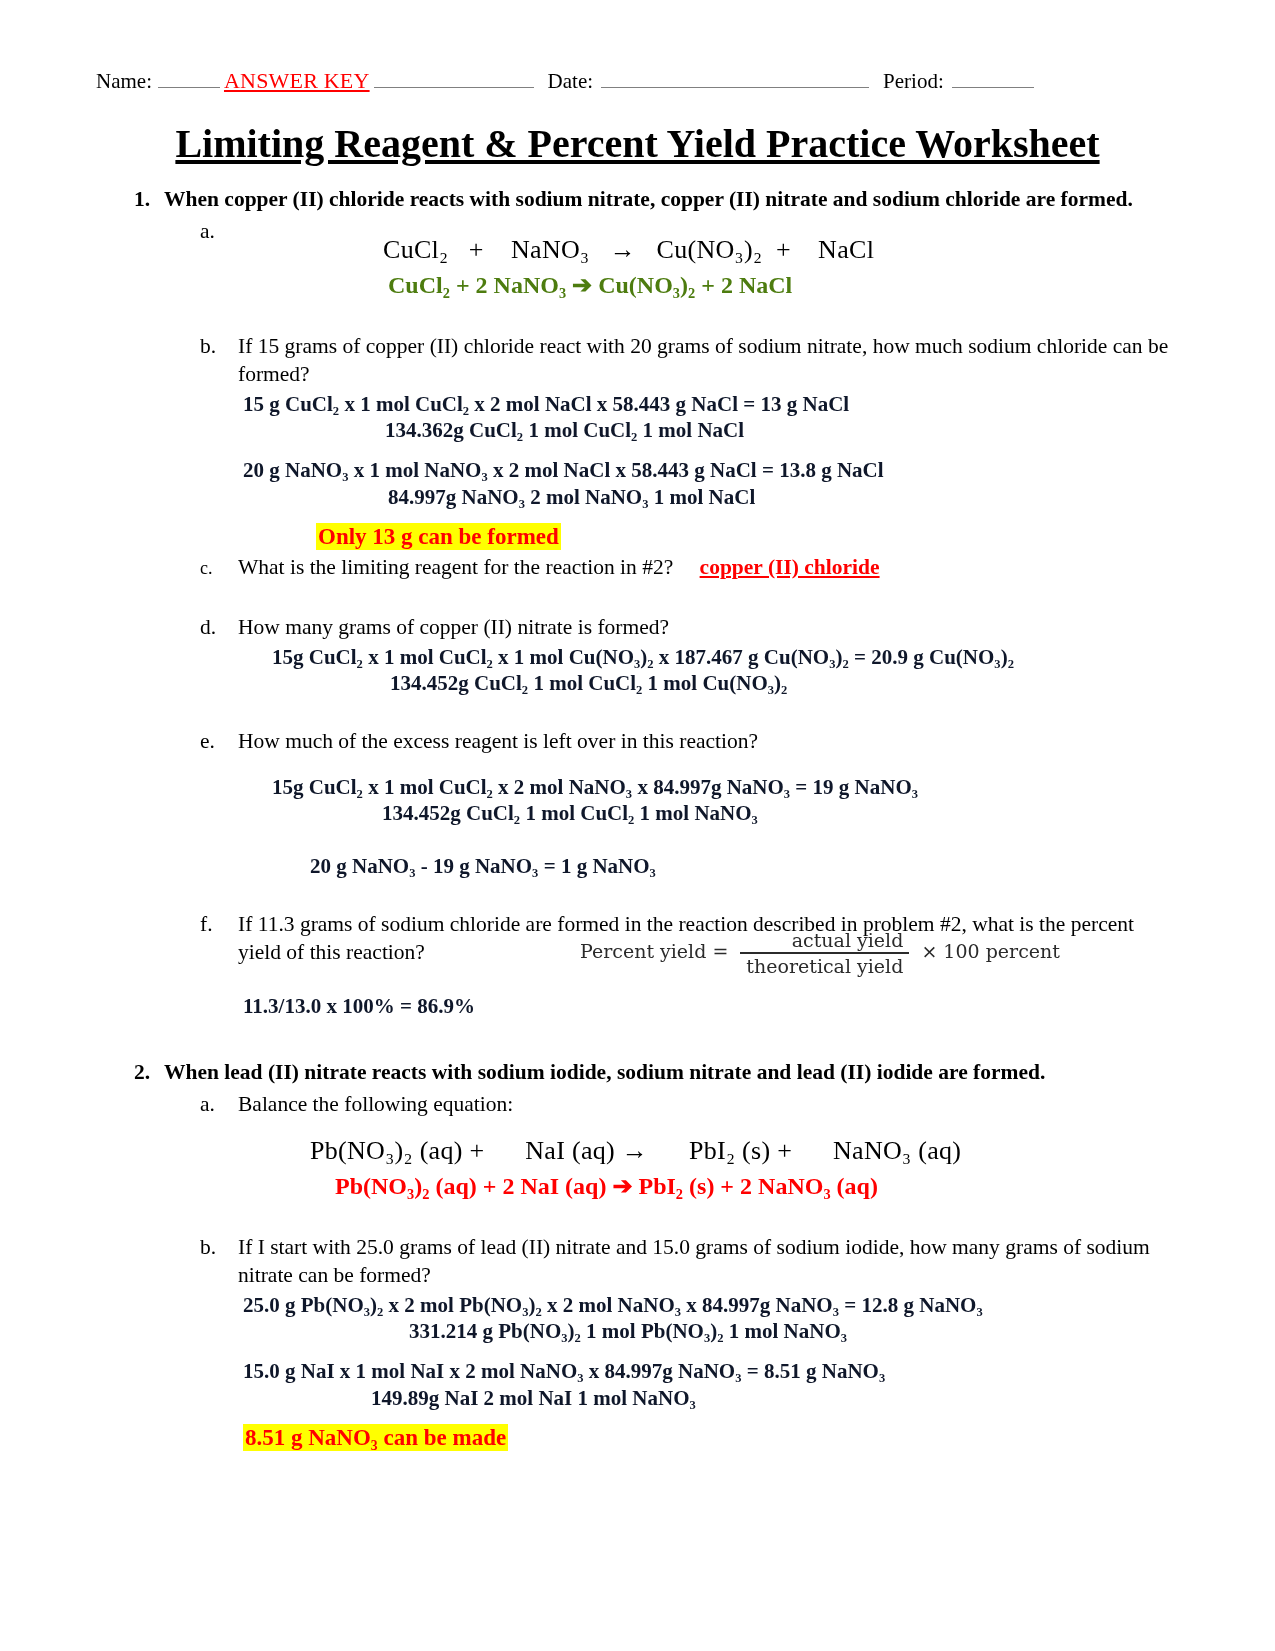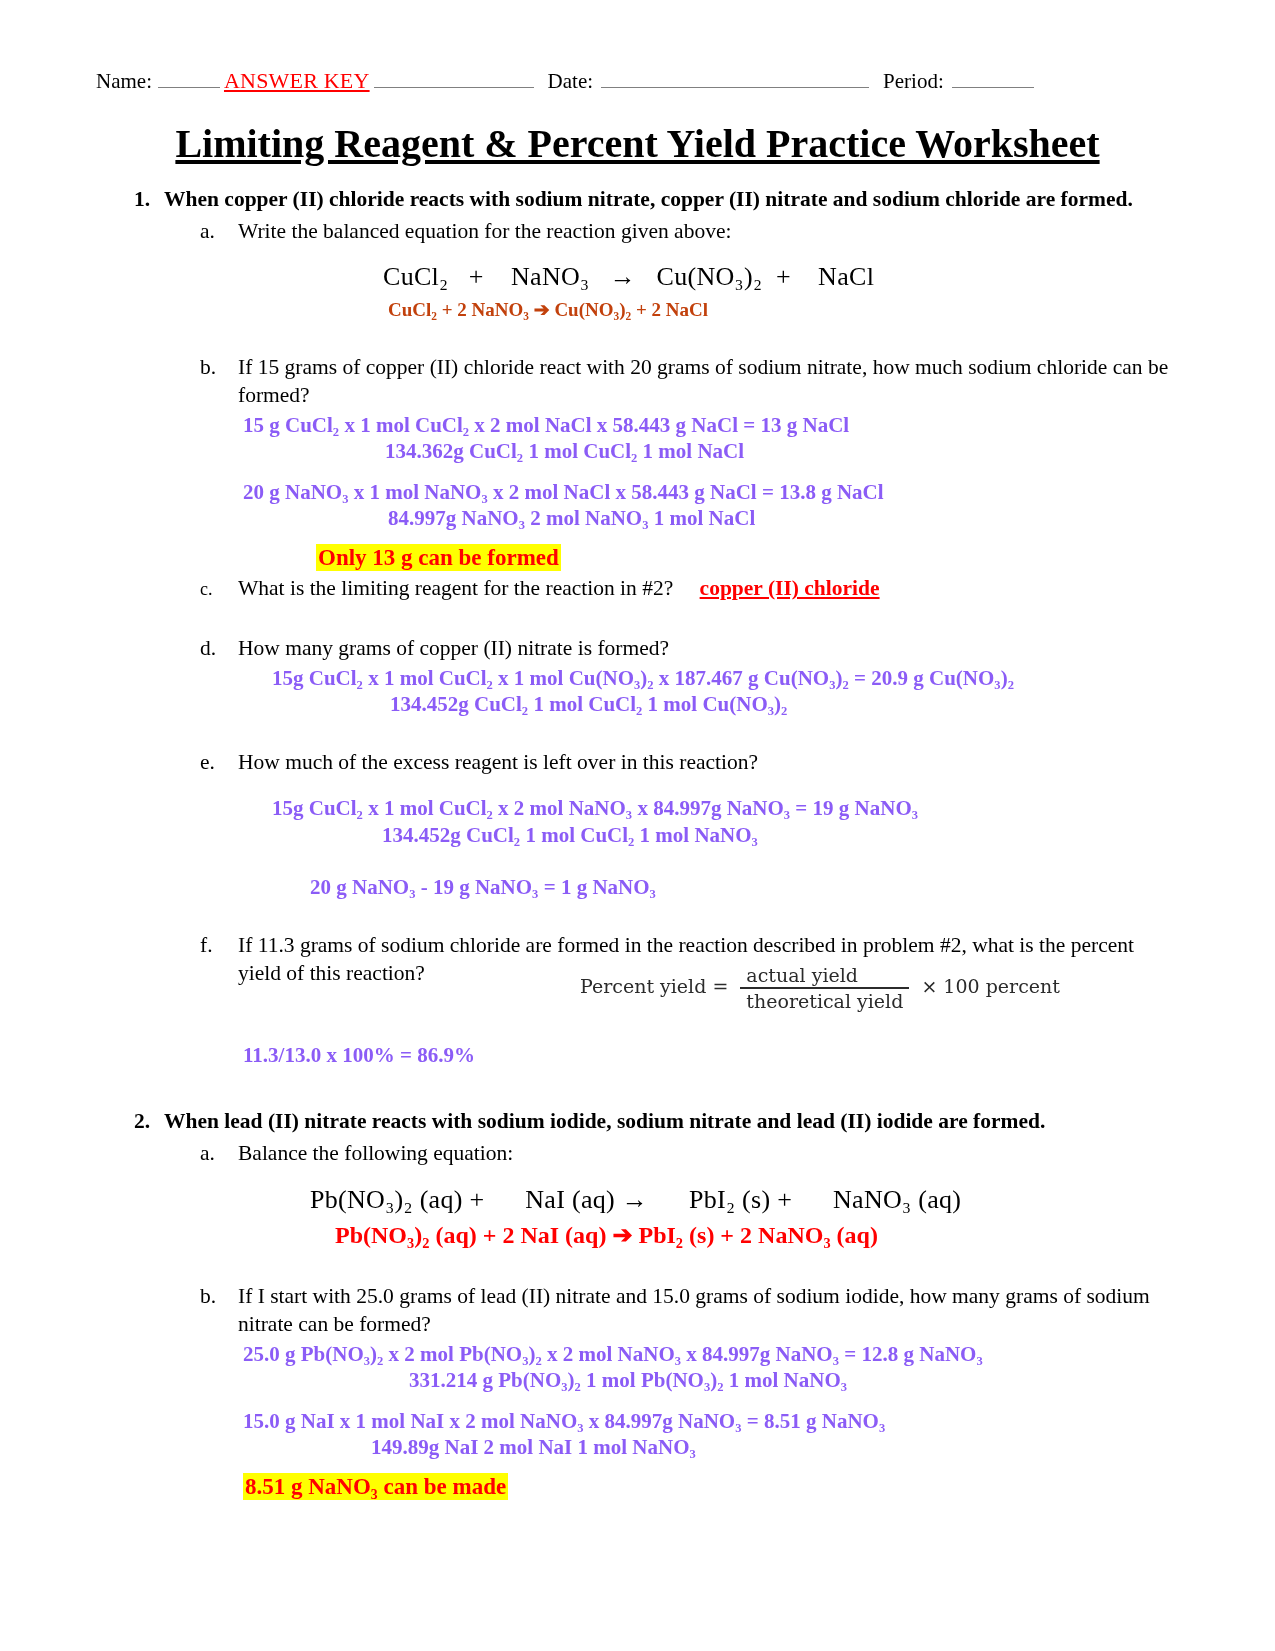--- a/index.html
+++ b/index.html
@@ -112,38 +112,38 @@
 
   
   .eq {
     text-align: left;
     font-size: 26px;
     line-height: 1.35;
     white-space: pre;
   }
   .eq-plain { padding-left: 383px; letter-spacing: .3px; }
   .eq-red {
-    color: #c2410c;
-    font-weight: bold;
-    font-size: 19px;
+    color: #4d7c0f;
+    font-weight: bold;
+    font-size: 24px;
     padding-left: 388px;
     margin-top: 2px;
   }
   .eq-plain2 { padding-left: 310px; letter-spacing: .3px; }
   .eq-red2 {
     color: #ff0000;
     font-weight: bold;
     font-size: 24px;
     padding-left: 335px;
     margin-top: 2px;
   }
 
   
   .work {
-    color: #8b5cf6;
+    color: #0f172a;
     font-weight: bold;
     font-size: 21px;
     line-height: 1.25;
     white-space: nowrap;
   }
   .work .num-line { display: block; }
   .work .den-line { display: block; }
 
   .hl {
     background: #ffff00;
@@ -158,22 +158,22 @@
     display: inline-block;
     font-family: "DejaVu Serif", "Liberation Serif", serif;
     color: #2b2b2b;
     font-size: 19px;
     vertical-align: middle;
     white-space: nowrap;
   }
   .formula .frac {
     display: inline-block;
     vertical-align: middle;
-    text-align: left;
-    margin: 16px 6px;
+    text-align: right;
+    margin: 2px 6px;
   }
   .formula .frac .top { display: block; padding: 0 6px 1px 6px; }
   .formula .frac .bar { display: block; border-top: 2px solid #2b2b2b; }
   .formula .frac .bot { display: block; padding: 1px 6px 0 6px; }
 
   .spacer-sm { height: 14px; }
   .spacer-md { height: 26px; }
   .spacer-lg { height: 40px; }
 </style>
 </head>
@@ -196,21 +196,20 @@
 
   <div class="content">
 
     <div class="q">
       <span class="num">1.</span>
       <span class="qtext">When copper (II) chloride reacts with sodium nitrate, copper (II) nitrate and sodium chloride are formed.</span>
     </div>
 
     <div class="sub" style="margin-top:4px;">
       <span class="letter">a.</span>
-      <span class="subtext">Write the balanced equation for the reaction given above:</span>
     </div>
 
     <div class="spacer-sm"></div>
     <div class="eq eq-plain">CuCl₂   +    NaNO₃   →   Cu(NO₃)₂  +    NaCl</div>
     <div class="eq eq-red">CuCl₂ + 2 NaNO₃ ➔ Cu(NO₃)₂ + 2 NaCl</div>
 
     <div class="spacer-md"></div>
     <div class="sub">
       <span class="letter">b.</span>
       <span class="subtext">If 15 grams of copper (II) chloride react with 20 grams of sodium nitrate, how much sodium chloride can be formed?</span>

